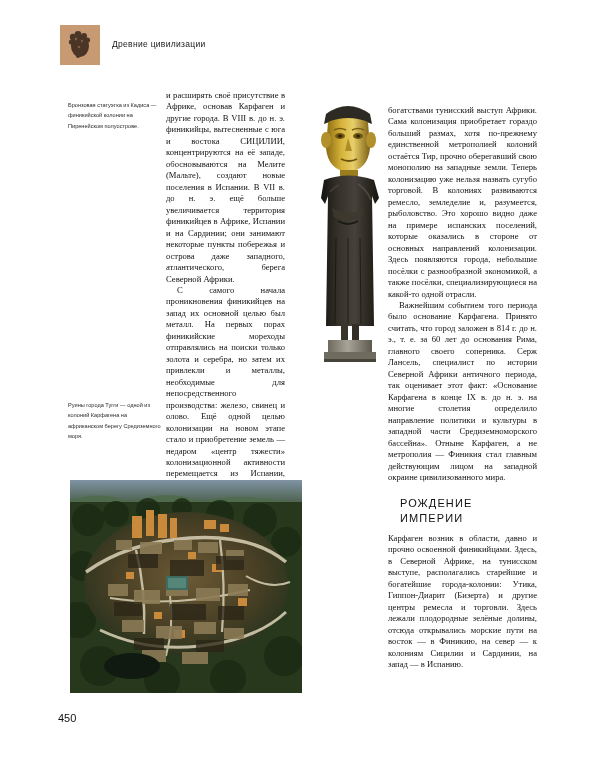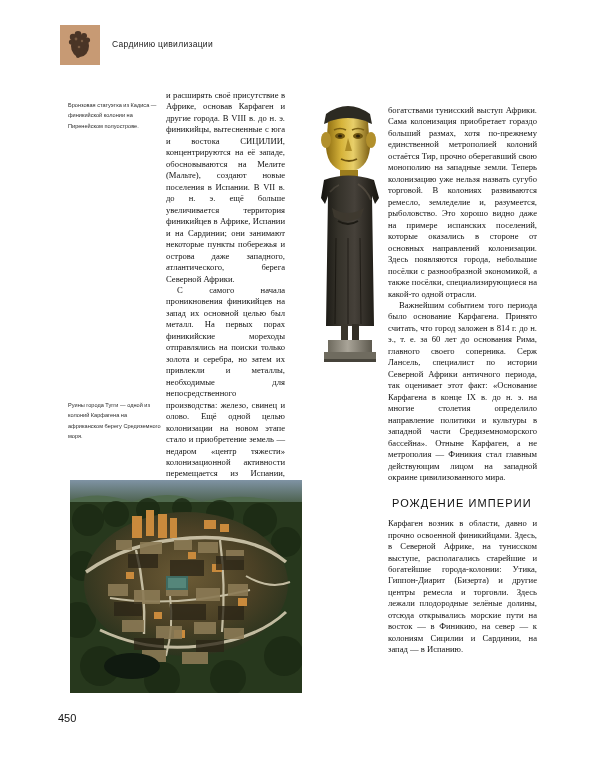--- a/index.html
+++ b/index.html
@@ -56,21 +56,21 @@
   #col-right{left:388px;top:105px;width:149px;}
 
   .col p{margin:0;}
   .col p.indent{text-indent:11px;}
   .col p + p{margin-top:0px;}
 
   .section-head{
     font-family:"Liberation Sans", sans-serif;
     font-size:11px;
     letter-spacing:1.1px;
-    margin:13px 0 7px 4px;
+    margin:13px 0 7px 12px;
     color:#111;
     font-weight:400;
   }
 
   
   .statue-wrap{
     position:absolute;left:300px;top:88px;width:96px;height:310px;
   }
   .statue-wrap svg{display:block;}
 
@@ -110,21 +110,21 @@
           <circle cx="26" cy="22" r="2.2"></circle>
           <circle cx="18" cy="31" r="2.0"></circle>
         </g>
         <g fill="#8a6a4d" opacity=".75">
           <circle cx="16" cy="14" r="1.4"></circle>
           <circle cx="22" cy="16" r="1.2"></circle>
           <circle cx="19" cy="22" r="1.3"></circle>
         </g>
       </svg>
     </div>
-    <div class="header-title">Сардинию цивилизации</div>
+    <div class="header-title">Древние цивилизации</div>
   </div>
 
   <div class="caption" id="caption-statue">Бронзовая статуэтка из Кадиса — финикийской колонии на Пиренейском полуострове.</div>
 
   <div class="caption" id="caption-ruins">Руины города Тугги — одной из колоний Карфагена на африканском берегу Средиземного моря.</div>
 
   <div class="col" id="col-left">
     <p>и расширять своё присутствие в Африке, основав Карфаген и другие города. В VIII в. до н. э. финикийцы, вытесненные с юга и востока СИЦИЛИИ, концентрируются на её западе, обосновываются на Мелите (Мальте), создают новые поселения в Испании. В VII в. до н. э. ещё больше увеличивается территория финикийцев в Африке, Испании и на Сардинии; они занимают некоторые пункты побережья и острова даже западного, атлантического, берега Северной Африки.</p>
     <p class="indent">С самого начала проникновения финикийцев на запад их основной целью был металл. На первых порах финикийские мореходы отправлялись на поиски только золота и серебра, но затем их привлекли и металлы, необходимые для непосредственного производства: железо, свинец и олово. Ещё одной целью колонизации на новом этапе стало и приобретение земель — недаром «центр тяжести» колонизационной активности перемещается из Испании, богатой рудами, в западную часть Средиземноморского бассейна — на плодородную Сардинию и славившийся своими земельными</p>
   </div>

